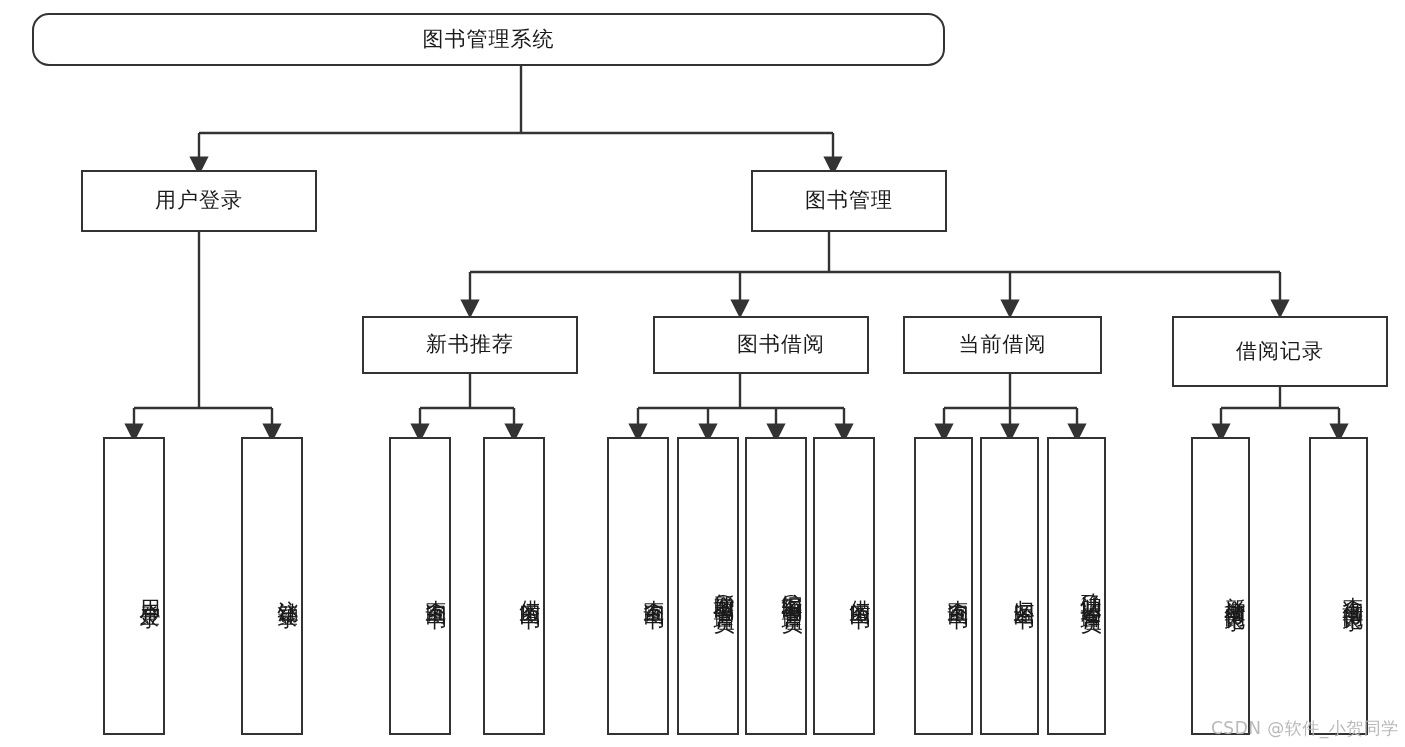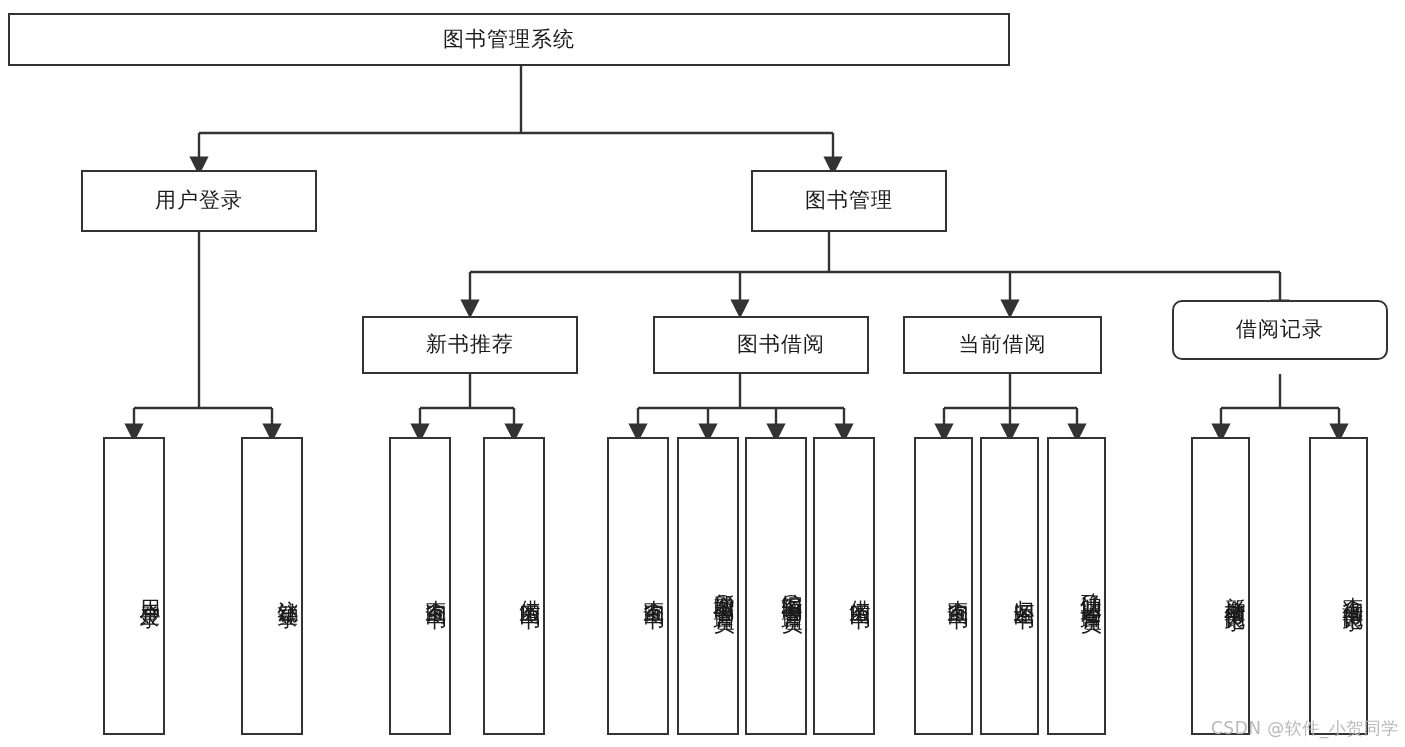--- a/index.html
+++ b/index.html
@@ -118,41 +118,41 @@
       <path d="M1010,408 L1010,427" marker-end="url(#arrow)"></path>
       <path d="M1077,408 L1077,427" marker-end="url(#arrow)"></path>
 
       <path d="M1280,374 L1280,408"></path>
       <path d="M1221,408 L1339,408"></path>
       <path d="M1221,408 L1221,427" marker-end="url(#arrow)"></path>
       <path d="M1339,408 L1339,427" marker-end="url(#arrow)"></path>
     </g>
   </svg>
 
-  <div class="node horiz root" style="left:8px; top:13px; width:1002px; height:53px;">
+  <div class="node horiz root" style="left:32px; top:13px; width:913px; height:53px;border-radius:17px;">
     <span>图书管理系统</span>
   </div>
 
   <div class="node horiz" style="left:81px; top:170px; width:236px; height:62px;">
     <span>用户登录</span>
   </div>
   <div class="node horiz" style="left:751px; top:170px; width:196px; height:62px;">
     <span>图书管理</span>
   </div>
 
   <div class="node horiz" style="left:362px; top:316px; width:216px; height:58px;">
     <span>新书推荐</span>
   </div>
   <div class="node horiz" style="left:653px; top:316px; width:216px; height:58px;padding-left:40px;">
     <span>图书借阅</span>
   </div>
   <div class="node horiz" style="left:903px; top:316px; width:199px; height:58px;">
     <span>当前借阅</span>
   </div>
-  <div class="node horiz" style="left:1172px; top:300px; width:216px; height:60px;border-radius:10px;">
+  <div class="node horiz" style="left:1172px; top:316px; width:216px; height:71px;">
     <span>借阅记录</span>
   </div>
 
   <div class="node vert" style="left:103px; top:437px; width:62px; height:298px;">
     <span class="vtext">用户登录</span>
   </div>
   <div class="node vert" style="left:241px; top:437px; width:62px; height:298px;">
     <span class="vtext">注销登录</span>
   </div>
 

